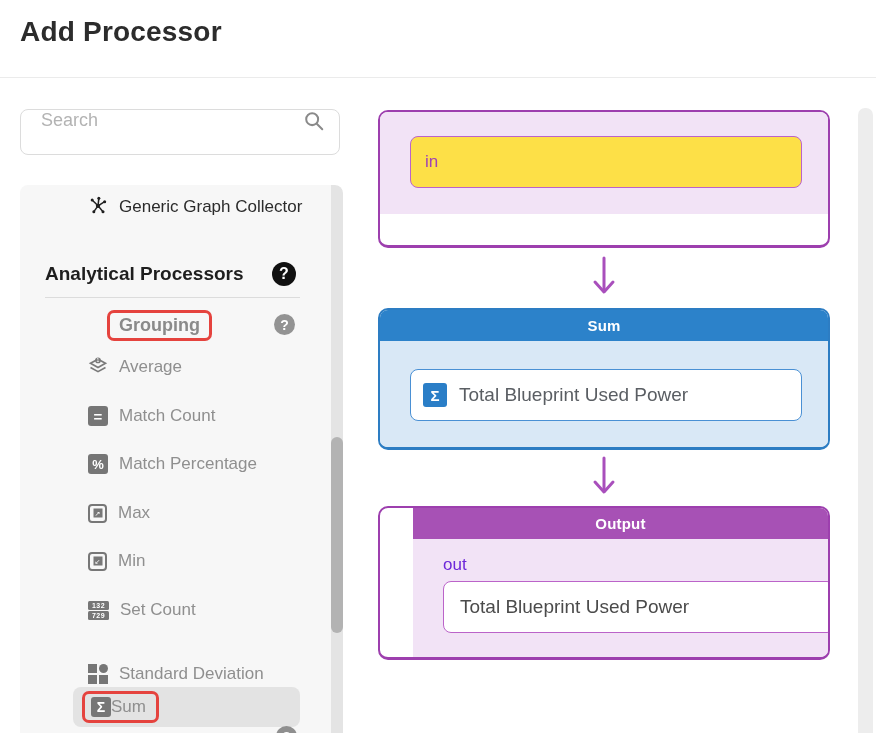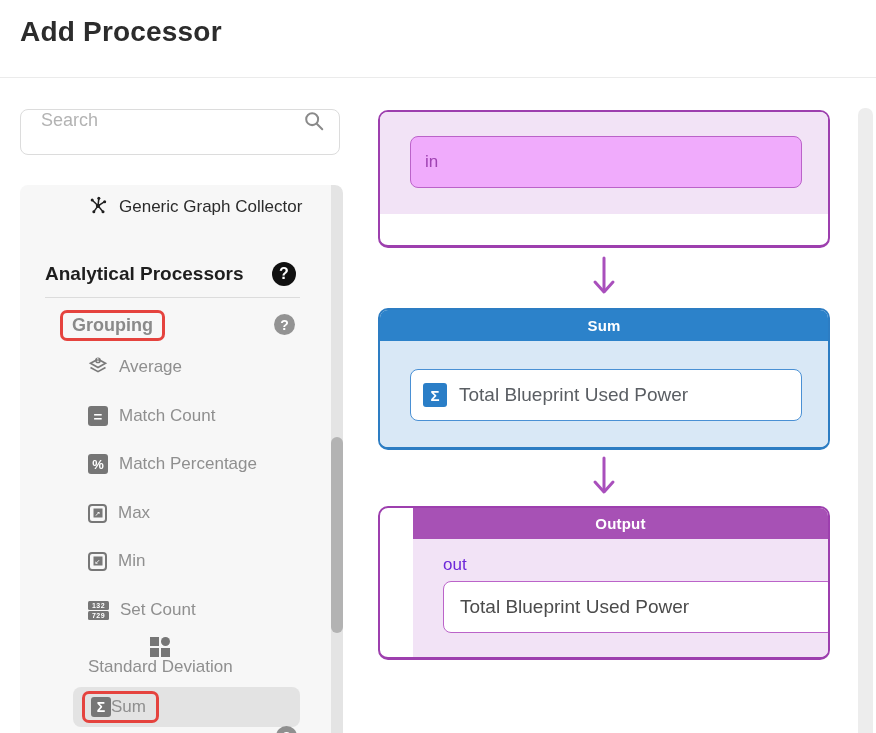--- a/index.html
+++ b/index.html
@@ -23,21 +23,21 @@
   .v-thumb { position:absolute; right:0; top:252px; width:12px; height:196px; background:#b3b3b3; border-radius:6px; }
 
   .row { position:absolute; left:0; display:flex; align-items:center; height:42px; }
   .row .gap { width:11px; }
   .item-label { font-size:17px; color:#8f8f8f; white-space:nowrap; }
   .collector-label { font-size:17px; color:#2b2b2b; white-space:nowrap; }
   .section-label { font-size:19px; font-weight:700; color:#1e1e1e; white-space:nowrap; }
   .group-label { font-size:18px; font-weight:700; color:#8a8a8a; white-space:nowrap; }
   .section-divider { position:absolute; left:25px; top:112px; width:255px; height:1px; background:#dcdcdc; }
 
-  .red-box { border:3px solid #e5433e; border-radius:7px; padding:2px 9px; display:inline-flex; align-items:center; background:transparent; }
+  .red-box { border:3px solid #e5433e; border-radius:7px; padding:2px 9px; display:inline-flex; align-items:center; background:transparent;margin-left:47px; }
   .red-box-row { border:3px solid #e5433e; border-radius:7px; padding:3px 10px 3px 6px; display:inline-flex; align-items:center; }
 
   .sel-bg { position:absolute; left:53px; top:502px; width:227px; height:40px; background:#e3e3e3; border-radius:8px; display:flex; align-items:center; padding-left:9px; }
 
   
   .q-icon { position:absolute; border-radius:50%; color:#fff; font-weight:700; display:flex; align-items:center; justify-content:center; }
   .q-black { left:252px; top:77px; width:24px; height:24px; background:#111; font-size:16px; }
   .q-gray  { left:254px; top:129px; width:21px; height:21px; background:#939393; font-size:14px; }
   .q-partial { left:256px; top:541px; width:21px; height:21px; background:#8f8f8f; font-size:14px; }
 
@@ -58,21 +58,21 @@
   .flow-box { position:absolute; left:378px; width:452px; border-radius:10px; overflow:hidden; }
   .flow-head { height:31px; display:flex; align-items:center; justify-content:center; color:#fff; font-size:15px; font-weight:700; letter-spacing:.2px; }
   .purple-box { border:2px solid #9d3fae; border-bottom-width:3px; }
   .purple-box .flow-head { background:#a751b5; }
   .purple-box .flow-body { background:#f2e3f6; }
   .blue-box { border:2px solid #2d7dc3; border-bottom-width:3px; }
   .blue-box .flow-head { background:#2c82ca; }
   .blue-box .flow-body { background:#d9e8f6; }
   .flow-body { position:relative; }
 
-  .in-field { position:absolute; left:30px; top:28px; width:392px; height:52px; background:#f0abfc; border:1.5px solid #bb63c9; border-radius:8px; display:flex; align-items:center; padding-left:14px; font-size:17px; color:#a043b3; }
+  .in-field { position:absolute; left:30px; top:28px; width:392px; height:52px; background:#fde047; border:1.5px solid #bb63c9; border-radius:8px; display:flex; align-items:center; padding-left:14px; font-size:17px; color:#a043b3; }
   .sum-field { position:absolute; left:30px; top:28px; width:392px; height:52px; background:#fff; border:1.5px solid #4a90d4; border-radius:8px; display:flex; align-items:center; padding-left:12px; font-size:19px; color:#5a5e63; }
   .sigma-chip { width:24px; height:24px; border-radius:3px; background:#2a7ec7; color:#fff; font-size:15px; font-weight:700; display:flex; align-items:center; justify-content:center; margin-right:12px; flex:0 0 auto; }
   .out-label { position:absolute; left:30px; top:16px; font-size:17px; color:#6d28d9; }
   .out-field { position:absolute; left:30px; top:42px; width:392px; height:52px; background:#fff; border:1.5px solid #bb63c9; border-radius:8px; display:flex; align-items:center; padding-left:16px; font-size:19px; color:#4b4b4b; }
 
   .flow-arrow { position:absolute; left:588px; width:32px; height:42px; }
 
   .right-track { position:absolute; left:858px; top:108px; width:15px; height:625px; background:#ededed; border-radius:7px 7px 0 0; }
 </style>
 </head>
@@ -173,21 +173,21 @@
 
     <div class="row" style="top:404px;padding-left:68px;">
       <span class="setcount-icon">
         <span>132</span>
         <span>729</span>
       </span>
       <span class="gap"></span>
       <span class="item-label">Set Count</span>
     </div>
 
-    <div class="row" style="top:452px;padding-left:68px;flex-direction:column;">
+    <div class="row" style="top:468px;padding-left:68px;">
       <span class="stddev-icon">
         <i></i>
           <i class="circ"></i>
           <i></i>
           <i></i>
       </span>
       <span class="gap"></span>
       <span class="item-label">Standard Deviation</span>
     </div>
 

